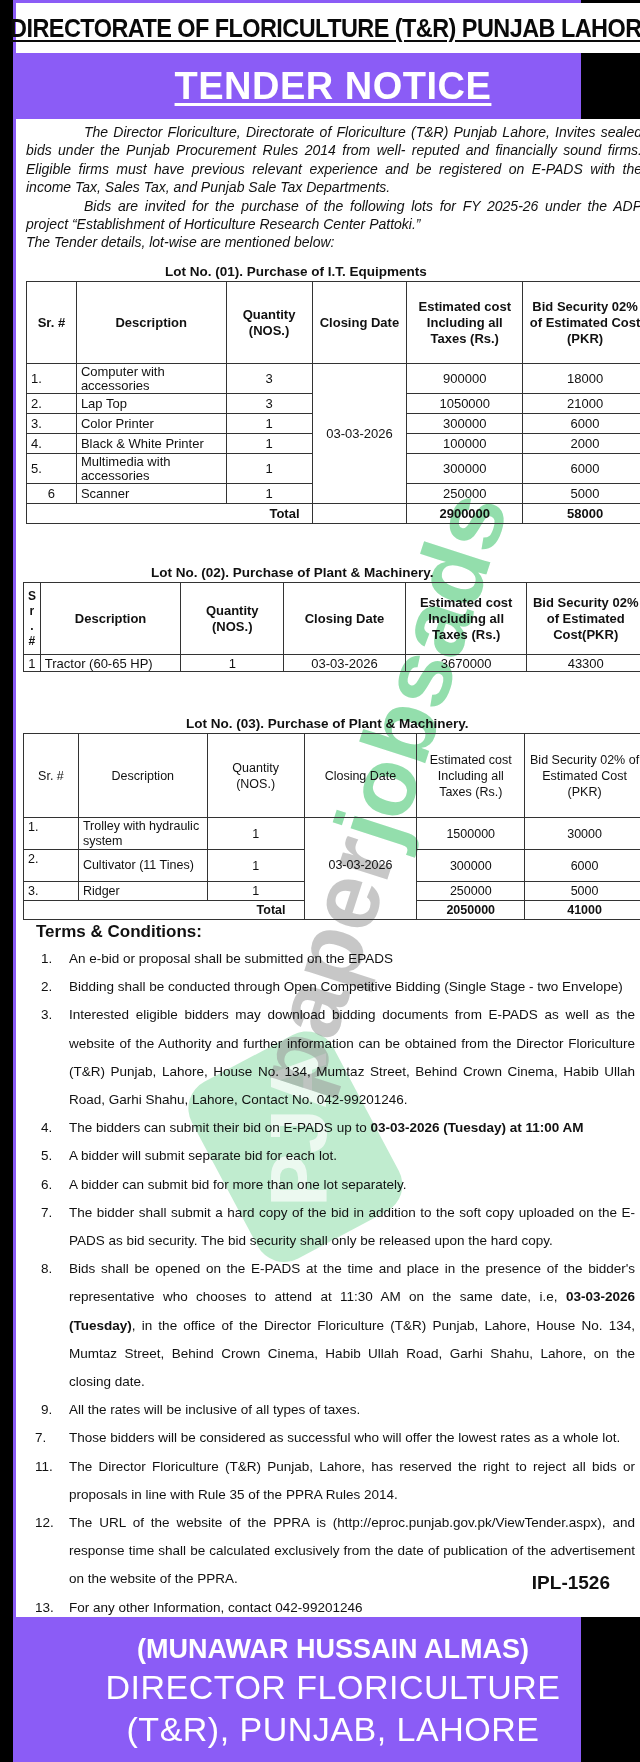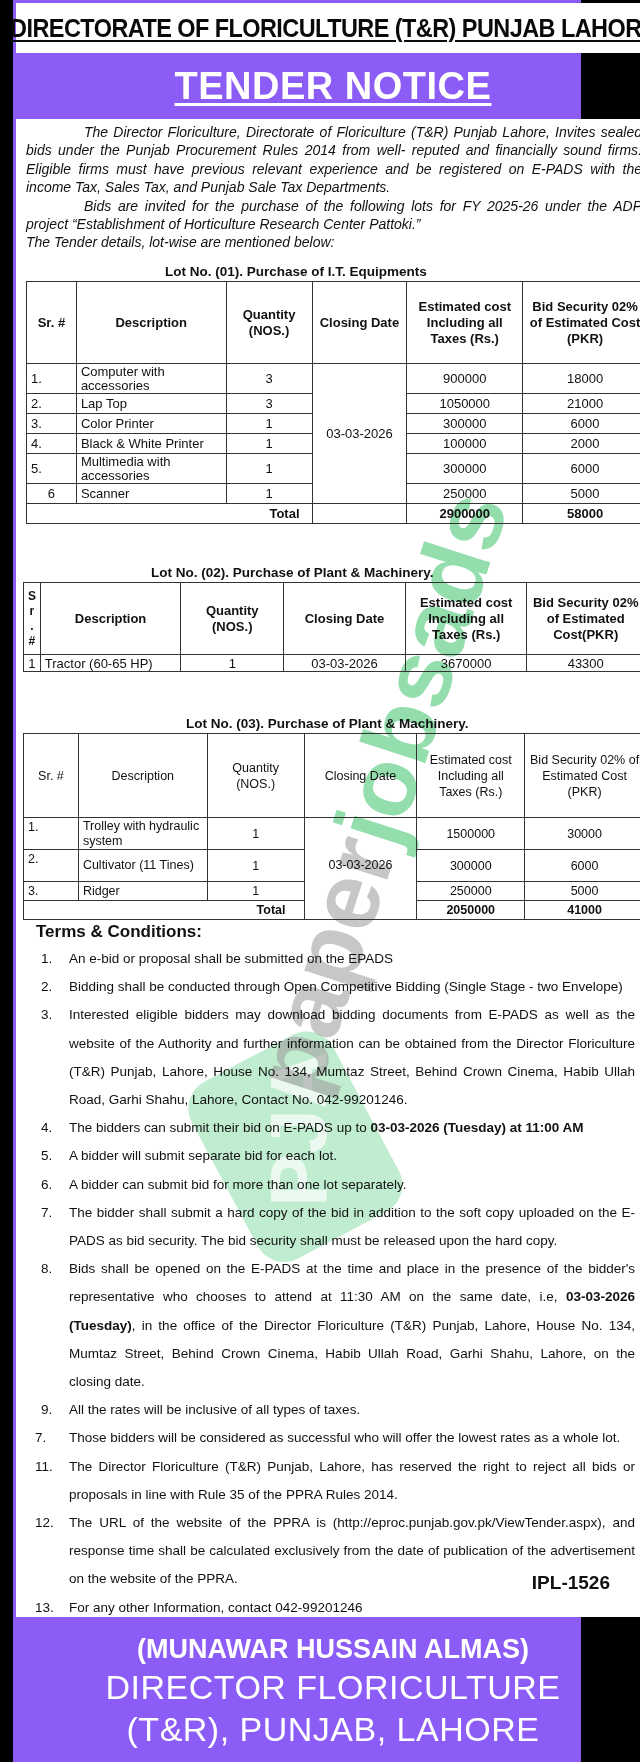--- a/index.html
+++ b/index.html
@@ -231,21 +231,21 @@
       </table>
 
     <div class="terms-title">Terms &amp; Conditions:</div>
     <ol class="terms">
       <li><span class="num">1.</span><span>An e-bid or proposal shall be submitted on the EPADS</span></li>
       <li><span class="num">2.</span><span>Bidding shall be conducted through Open Competitive Bidding (Single Stage - two Envelope)</span></li>
       <li><span class="num">3.</span><span>Interested eligible bidders may download bidding documents from E-PADS as well as the website of the Authority and further information can be obtained from the Director Floriculture (T&amp;R) Punjab, Lahore, House No. 134, Mumtaz Street, Behind Crown Cinema, Habib Ullah Road, Garhi Shahu, Lahore, Contact No. 042-99201246.</span></li>
       <li><span class="num">4.</span><span>The bidders can submit their bid on E-PADS up to </span><b>03-03-2026 (Tuesday) at 11:00 AM</b></li>
       <li><span class="num">5.</span><span>A bidder will submit separate bid for each lot.</span></li>
       <li><span class="num">6.</span><span>A bidder can submit bid for more than one lot separately.</span></li>
-      <li><span class="num">7.</span><span>The bidder shall submit a hard copy of the bid in addition to the soft copy uploaded on the E-PADS as bid security. The bid security shall must be released upon the hard copy.</span></li>
+      <li><span class="num">7.</span><span>The bidder shall submit a hard copy of the bid in addition to the soft copy uploaded on the E-PADS as bid security. The bid security shall only be released upon the hard copy.</span></li>
       <li><span class="num">8.</span><span>Bids shall be opened on the E-PADS at the time and place in the presence of the bidder's representative who chooses to attend at 11:30 AM on the same date, i.e, </span><b>03-03-2026 (Tuesday)</b><span>, in the office of the Director Floriculture (T&amp;R) Punjab, Lahore, House No. 134, Mumtaz Street, Behind Crown Cinema, Habib Ullah Road, Garhi Shahu, Lahore, on the closing date.</span></li>
       <li><span class="num">9.</span><span>All the rates will be inclusive of all types of taxes.</span></li>
       <li class="wide"><span class="num">7.</span><span>Those bidders will be considered as successful who will offer the lowest rates as a whole lot.</span></li>
       <li class="wide"><span class="num">11.</span><span>The Director Floriculture (T&amp;R) Punjab, Lahore, has reserved the right to reject all bids or proposals in line with Rule 35 of the PPRA Rules 2014.</span></li>
       <li class="wide"><span class="num">12.</span><span>The URL of the website of the PPRA is (http://eproc.punjab.gov.pk/ViewTender.aspx), and response time shall be calculated exclusively from the date of publication of the advertisement on the website of the PPRA.</span></li>
       <li class="wide"><span class="num">13.</span><span>For any other Information, contact 042-99201246</span></li>
     </ol>
 
     <div class="ipl">IPL-1526</div>
   </div>

